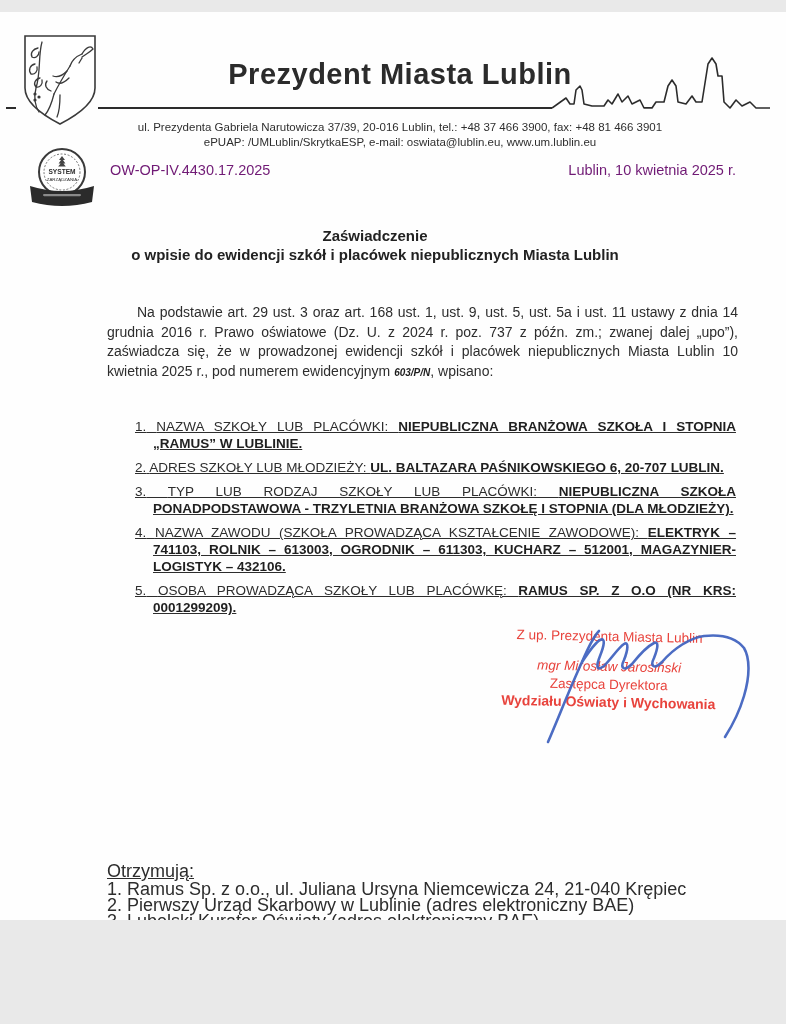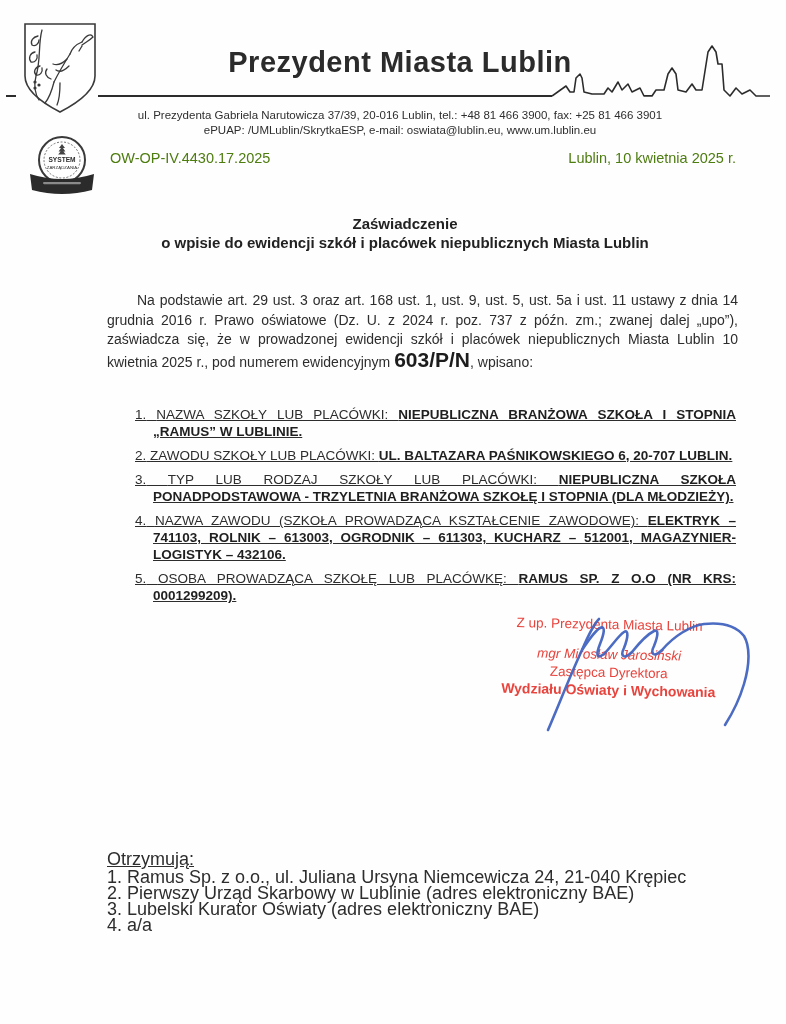--- a/index.html
+++ b/index.html
@@ -1,18 +1,18 @@
 <!DOCTYPE html>
 <html lang="pl"><head>
 <meta charset="utf-8">
 <title>Zaświadczenie</title>
 <style>
   html,body{margin:0;padding:0;background:#e9e9e9;}
   .page{
-    position:relative;width:786px;height:1024px;margin:0 auto;
+    position:relative;width:786px;height:908px;margin:12px auto;
     background:#fefefe;overflow:hidden;
     font-family:"Liberation Sans","DejaVu Sans",sans-serif;
     color:#2d2d2d;
   }
   
   .coat{position:absolute;left:20px;top:20px;}
   .letterhead-title{
     position:absolute;left:100px;top:46px;width:600px;
     text-align:center;font-size:29px;font-weight:bold;color:#2b2b2b;
     letter-spacing:.5px;
@@ -20,32 +20,32 @@
   .rule-dash{position:absolute;left:6px;top:95px;width:10px;height:2px;background:#2c2c2c;}
   .rule-main{position:absolute;left:98px;top:95px;width:652px;height:2px;background:#2c2c2c;}
   .skyline{position:absolute;left:552px;top:44px;}
   .address{
     position:absolute;left:100px;top:108px;width:600px;
     text-align:center;font-size:11.5px;line-height:15px;color:#2e2e2e;
   }
   .seal{position:absolute;left:26px;top:132px;}
   .refrow{
     position:absolute;left:110px;top:150px;width:626px;
-    display:flex;justify-content:space-between;font-size:14.5px;color:#4d7c0f;gap:35px;
+    display:flex;justify-content:space-between;font-size:14.5px;color:#701a75;gap:35px;
   }
   
   .doc-title{
-    position:absolute;left:105px;top:214px;width:600px;text-align:center;
+    position:absolute;left:75px;top:214px;width:600px;text-align:center;
     font-size:15px;font-weight:bold;line-height:19px;color:#222;
   }
   .intro{
     position:absolute;left:107px;top:291px;width:631px;margin:0;
     font-size:14px;line-height:19.5px;text-align:justify;text-indent:30px;
   }
-  .intro b{color:#1c1c1c;font-size:21px;}
+  .intro b{color:#1c1c1c;font-size:10px;font-style:italic;}
   .list{position:absolute;left:135px;top:406px;width:601px;text-decoration:underline;}
   .item{
     padding-left:18px;text-indent:-18px;text-align:justify;
     font-size:13.5px;line-height:17px;margin-bottom:7px;
   }
   .item .val{font-weight:bold;color:#1f1f1f;}
   
   .stamp{
     position:absolute;left:493px;top:617px;width:232px;text-align:center;
     color:#e8433c;transform:rotate(1.2deg);
@@ -97,21 +97,21 @@
   <div class="letterhead-title">Prezydent Miasta Lublin</div>
   <div class="rule-dash"></div>
   <div class="rule-main"></div>
 
   <svg class="skyline" width="218" height="58" viewBox="0 0 218 58">
     <path d="M0 52 L14 42 L18 48 L22 48 L24 34 L28 30 L30 34 L32 48 L40 50 L52 50 L56 44 L60 48 L66 38 L70 46 L76 40 L80 48 L88 44 L92 52 L100 52 L104 46 L112 46 L116 30 L120 24 L124 30 L126 46 L134 48 L140 40 L144 46 L150 46 L156 8 L160 2 L164 8 L166 20 L170 20 L172 46 L178 52 L184 44 L190 50 L198 46 L204 52 L218 52 L218 58 L0 58 Z" fill="#fefefe" stroke="none"></path>
     <path d="M0 52 L14 42 L18 48 L22 48 L24 34 L28 30 L30 34 L32 48 L40 50 L52 50 L56 44 L60 48 L66 38 L70 46 L76 40 L80 48 L88 44 L92 52 L100 52 L104 46 L112 46 L116 30 L120 24 L124 30 L126 46 L134 48 L140 40 L144 46 L150 46 L156 8 L160 2 L164 8 L166 20 L170 20 L172 46 L178 52 L184 44 L190 50 L198 46 L204 52 L218 52" fill="none" stroke="#2c2c2c" stroke-width="1.6" stroke-linejoin="round"></path>
   </svg>
 
   <div class="address">
-    <div>ul. Prezydenta Gabriela Narutowicza 37/39, 20-016 Lublin, tel.: +48 81 466 3900, fax: +25 81 466 3901</div>
+    <div>ul. Prezydenta Gabriela Narutowicza 37/39, 20-016 Lublin, tel.: +48 37 466 3900, fax: +48 81 466 3901</div>
     <div>ePUAP: /UMLublin/SkrytkaESP, e-mail: oswiata@lublin.eu, www.um.lublin.eu</div>
   </div>
 
   <svg class="seal" width="72" height="64" viewBox="0 0 72 64">
     <circle cx="36" cy="28" r="23" fill="#ffffff" stroke="#3a3a3a" stroke-width="2"></circle>
     <circle cx="36" cy="28" r="18" fill="none" stroke="#666" stroke-width="0.9" stroke-dasharray="2 1.6"></circle>
     <path d="M36 12 l-3 4 h2 l-2.4 3.4 h2 l-2.4 3.2 h7.6 l-2.4 -3.2 h2 l-2.4 -3.4 h2 z" fill="#444"></path>
     <text x="36" y="30" font-size="6.6" font-weight="bold" fill="#2e2e2e" text-anchor="middle">SYSTEM</text>
     <text x="36" y="37" font-size="4.4" fill="#2e2e2e" text-anchor="middle">ZARZĄDZANIA</text>
     <path d="M4 42 Q36 52 68 42 L66 58 Q36 66 6 58 Z" fill="#2b2b2b"></path>
@@ -125,24 +125,24 @@
 
   <div class="doc-title">
     <div>Zaświadczenie</div>
     <div>o wpisie do ewidencji szkół i placówek niepublicznych Miasta Lublin</div>
   </div>
 
   <p class="intro"><span>Na podstawie art. 29 ust. 3 oraz art. 168 ust. 1, ust. 9, ust. 5, ust. 5a i ust. 11 ustawy z dnia 14 grudnia 2016 r. Prawo oświatowe (Dz. U. z 2024 r. poz. 737 z późn. zm.; zwanej dalej „upo”), zaświadcza się, że w prowadzonej ewidencji szkół i placówek niepublicznych Miasta Lublin 10 kwietnia 2025 r., pod numerem ewidencyjnym </span><b>603/P/N</b><span>, wpisano:</span></p>
 
   <div class="list">
     <div class="item"><span class="no">1.</span> <span class="lbl">NAZWA SZKOŁY LUB PLACÓWKI: </span><b class="val">NIEPUBLICZNA BRANŻOWA SZKOŁA I STOPNIA „RAMUS” W LUBLINIE.</b></div>
-    <div class="item"><span class="no">2.</span> <span class="lbl">ZAWODU SZKOŁY LUB PLACÓWKI: </span><b class="val">UL. BALTAZARA PAŚNIKOWSKIEGO 6, 20-707 LUBLIN.</b></div>
+    <div class="item"><span class="no">2.</span> <span class="lbl">ADRES SZKOŁY LUB MŁODZIEŻY: </span><b class="val">UL. BALTAZARA PAŚNIKOWSKIEGO 6, 20-707 LUBLIN.</b></div>
     <div class="item"><span class="no">3.</span> <span class="lbl">TYP LUB RODZAJ SZKOŁY LUB PLACÓWKI: </span><b class="val">NIEPUBLICZNA SZKOŁA PONADPODSTAWOWA - TRZYLETNIA BRANŻOWA SZKOŁĘ I STOPNIA (DLA MŁODZIEŻY).</b></div>
     <div class="item"><span class="no">4.</span> <span class="lbl">NAZWA ZAWODU (SZKOŁA PROWADZĄCA KSZTAŁCENIE ZAWODOWE): </span><b class="val">ELEKTRYK – 741103, ROLNIK – 613003, OGRODNIK – 611303, KUCHARZ – 512001, MAGAZYNIER-LOGISTYK – 432106.</b></div>
-    <div class="item"><span class="no">5.</span> <span class="lbl">OSOBA PROWADZĄCA SZKOŁĘ LUB PLACÓWKĘ: </span><b class="val">RAMUS SP. Z O.O (NR KRS: 0001299209).</b></div>
+    <div class="item"><span class="no">5.</span> <span class="lbl">OSOBA PROWADZĄCA SZKOŁY LUB PLACÓWKĘ: </span><b class="val">RAMUS SP. Z O.O (NR KRS: 0001299209).</b></div>
   </div>
 
   <div class="stamp">
     <div class="stamp-auth">Z up. Prezydenta Miasta Lublin</div>
     <div class="stamp-name">mgr Mirosław Jarosiński</div>
     <div class="stamp-role1">Zastępca Dyrektora</div>
     <div class="stamp-role2">Wydziału Oświaty i Wychowania</div>
   </div>
 
   <svg class="signature" width="270" height="140" viewBox="0 0 270 140">

